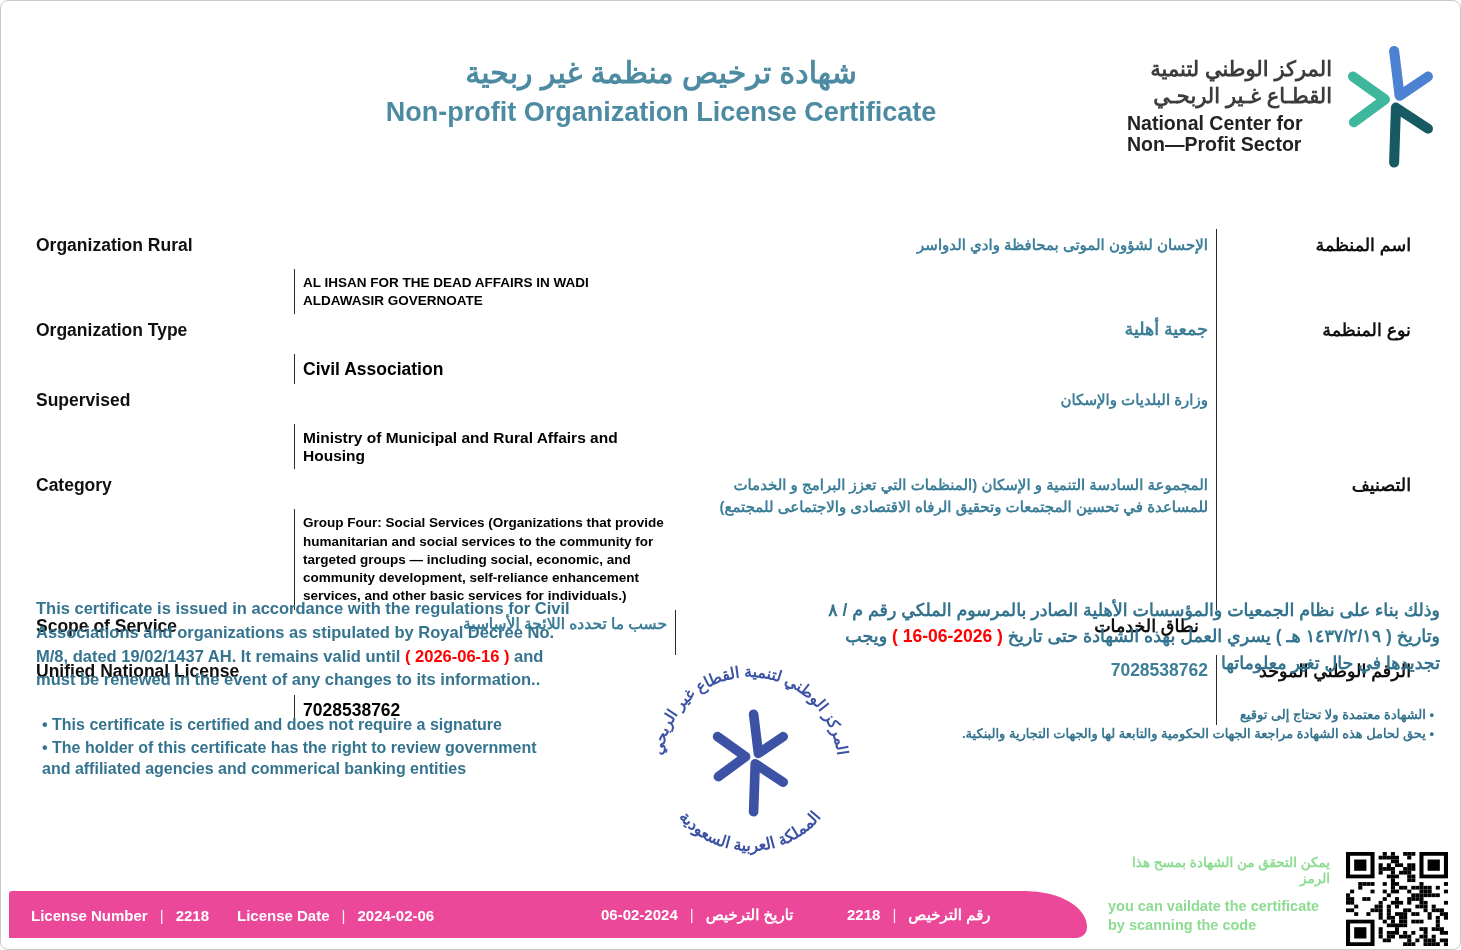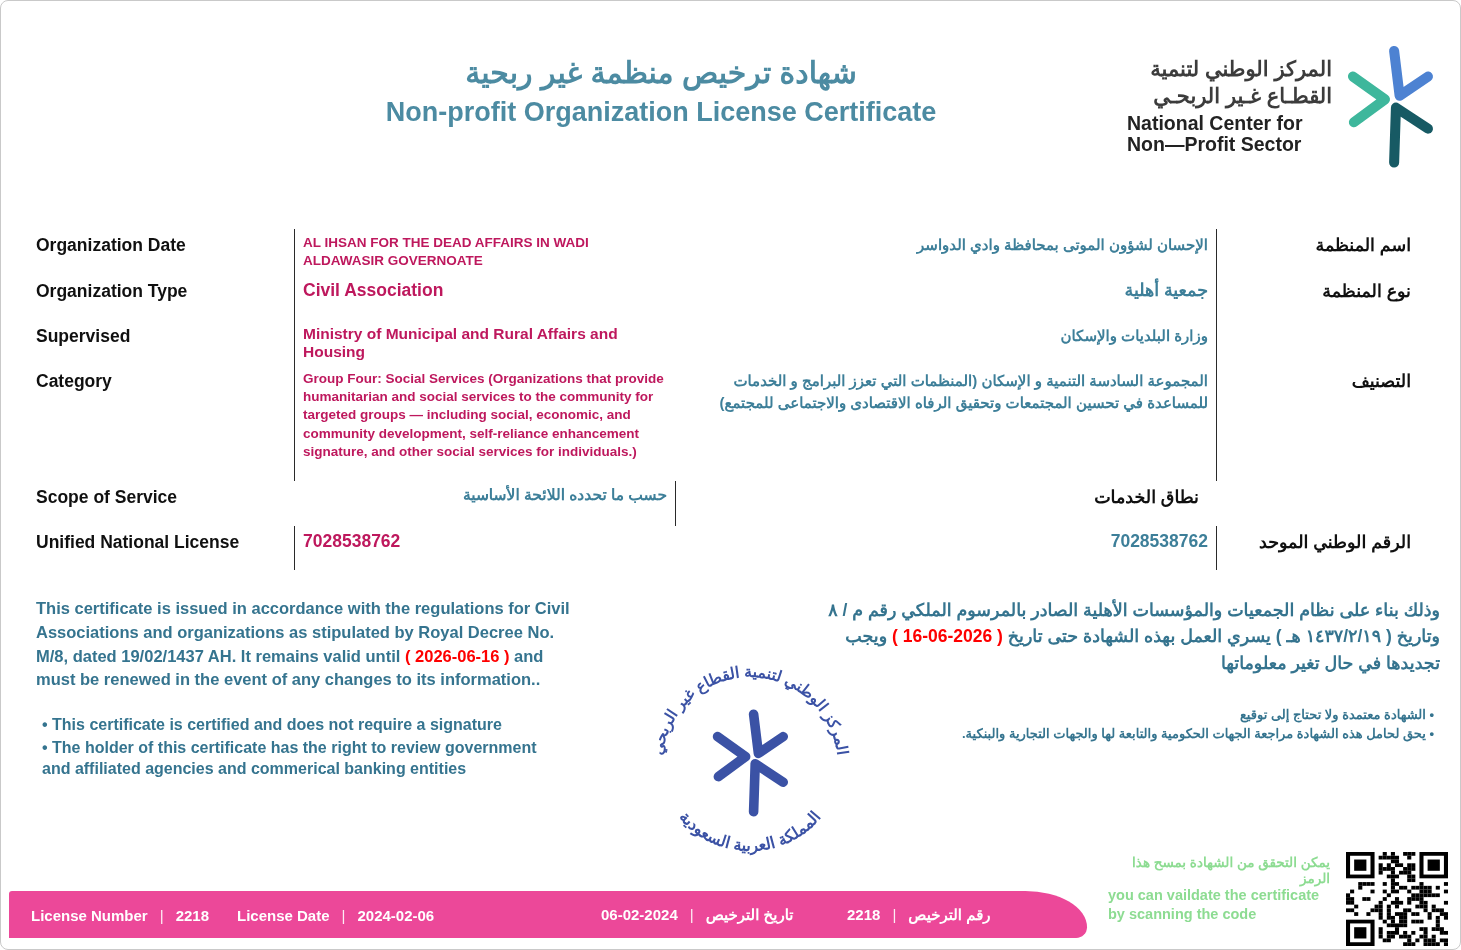--- a/index.html
+++ b/index.html
@@ -19,21 +19,21 @@
   .logo-en{font-size:19.5px;font-weight:bold;color:#222;white-space:pre-line;line-height:1.12;
            margin-top:3px;text-align:left;}
   .logo-mark{width:96px;height:136px;}
 
   
   .cert-table{position:absolute;left:35px;top:228px;width:1393px;}
   .crow{display:grid;grid-template-columns:258px 382px 1fr 212px;}
   .r1{min-height:46px}.r2{min-height:45px}.r3{min-height:45px}
   .r4{min-height:116px}.r5{min-height:45px}.r6{min-height:44px}
   .lab-en{font-size:17.5px;font-weight:bold;color:#101010;padding-top:6px;}
-  .val-en{border-left:1.5px solid #2a2a2a;padding:5px 6px 4px 8px;color:#be185d;}
+  .val-en{border-left:1.5px solid #2a2a2a;padding:5px 6px 4px 8px;color:#000000;margin-top:40px;}
   .val-ar{border-right:1.5px solid #2a2a2a;padding:5px 8px 4px 6px;color:#3d7f99;
           text-align:right;direction:rtl;}
   .lab-ar{font-size:17.5px;font-weight:bold;color:#101010;text-align:right;direction:rtl;
           padding-top:6px;padding-right:18px;}
   .sz-l{font-size:17.5px;font-weight:bold;}
   .sz-s{font-size:13.5px;font-weight:bold;line-height:1.35;}
   .sz-sa{font-size:15px;font-weight:bold;line-height:1.45;}
   .sz-m{font-size:15.5px;font-weight:bold;}
   .w-narrow{max-width:322px;}
   .w-cat{max-width:372px;}
@@ -58,21 +58,21 @@
   .bar{position:absolute;left:8px;top:890px;width:1078px;height:47px;background:#ec4899;
        border-top-left-radius:4px;border-top-right-radius:80px 47px;border-bottom-right-radius:14px;}
   .grp{position:absolute;top:50%;transform:translateY(-50%);display:flex;gap:12px;
        align-items:center;color:#fff;font-size:15px;font-weight:bold;white-space:nowrap;}
   .grp .sep{font-weight:normal;opacity:.9;}
   .g1{left:22px}.g2{left:228px}.g3{left:592px}.g4{left:838px}
 
   
   .qr-note{position:absolute;right:130px;top:853px;width:222px;color:#8ddc92;}
   .qr-note-ar{font-size:13.5px;font-weight:bold;text-align:right;direction:rtl;}
-  .qr-note-en{font-size:14.5px;font-weight:bold;white-space:pre-line;
+  .qr-note-en{font-size:14.5px;font-weight:bold;margin-top:11px;white-space:pre-line;
               line-height:1.28;text-align:left;}
   .qr{position:absolute;right:12px;top:851px;width:102px;height:94px;}
 </style>
 </head>
 <body>
 
 <div class="page">
 
   <div class="title-block">
     <div class="title-ar">شهادة ترخيص منظمة غير ربحية</div>
@@ -89,21 +89,21 @@
     <svg class="logo-mark" viewBox="0 0 105 135" fill="none" stroke-linecap="round" stroke-linejoin="round">
       <polyline points="12,32 47,57 13,82" stroke="#3eb79c" stroke-width="11"></polyline>
       <polyline points="57,4 63,53 94,32" stroke="#4d82d2" stroke-width="11"></polyline>
       <polyline points="57,126 59,66 94,89" stroke="#175a64" stroke-width="11"></polyline>
     </svg>
   </div>
 
   <div class="cert-table">
 
     <div class="crow r1">
-      <div class="lab-en">Organization Date</div>
+      <div class="lab-en">Organization Rural</div>
       <div class="val-en sz-s">
           <div class="w-narrow">AL IHSAN FOR THE DEAD AFFAIRS IN WADI ALDAWASIR GOVERNOATE</div>
         </div>
       <div class="val-ar sz-sa">الإحسان لشؤون الموتى بمحافظة وادي الدواسر</div>
       <div class="lab-ar">اسم المنظمة</div>
     </div>
 
     <div class="crow r2">
       <div class="lab-en">Organization Type</div>
       <div class="val-en sz-l">Civil Association</div>
@@ -113,21 +113,21 @@
 
     <div class="crow r3">
       <div class="lab-en">Supervised</div>
       <div class="val-en sz-m">Ministry of Municipal and Rural Affairs and Housing</div>
       <div class="val-ar sz-sa">وزارة البلديات والإسكان</div>
     </div>
 
     <div class="crow r4">
       <div class="lab-en">Category</div>
       <div class="val-en sz-s">
-          <div class="w-cat">Group Four: Social Services (Organizations that provide humanitarian and social services to the community for targeted groups — including social, economic, and community development, self-reliance enhancement signature, and other social services for individuals.)</div>
+          <div class="w-cat">Group Four: Social Services (Organizations that provide humanitarian and social services to the community for targeted groups — including social, economic, and community development, self-reliance enhancement services, and other basic services for individuals.)</div>
         </div>
       <div class="val-ar sz-sa">المجموعة السادسة التنمية و الإسكان (المنظمات التي تعزز البرامج و الخدمات للمساعدة في تحسين المجتمعات وتحقيق الرفاه الاقتصادى والاجتماعى للمجتمع)</div>
       <div class="lab-ar">التصنيف</div>
     </div>
 
     <div class="crow r5">
       <div class="lab-en">Scope of Service</div>
       <div class="val-ar sz-m">حسب ما تحدده اللائحة الأساسية</div>
       <div class="lab-ar">نطاق الخدمات</div>
     </div>

